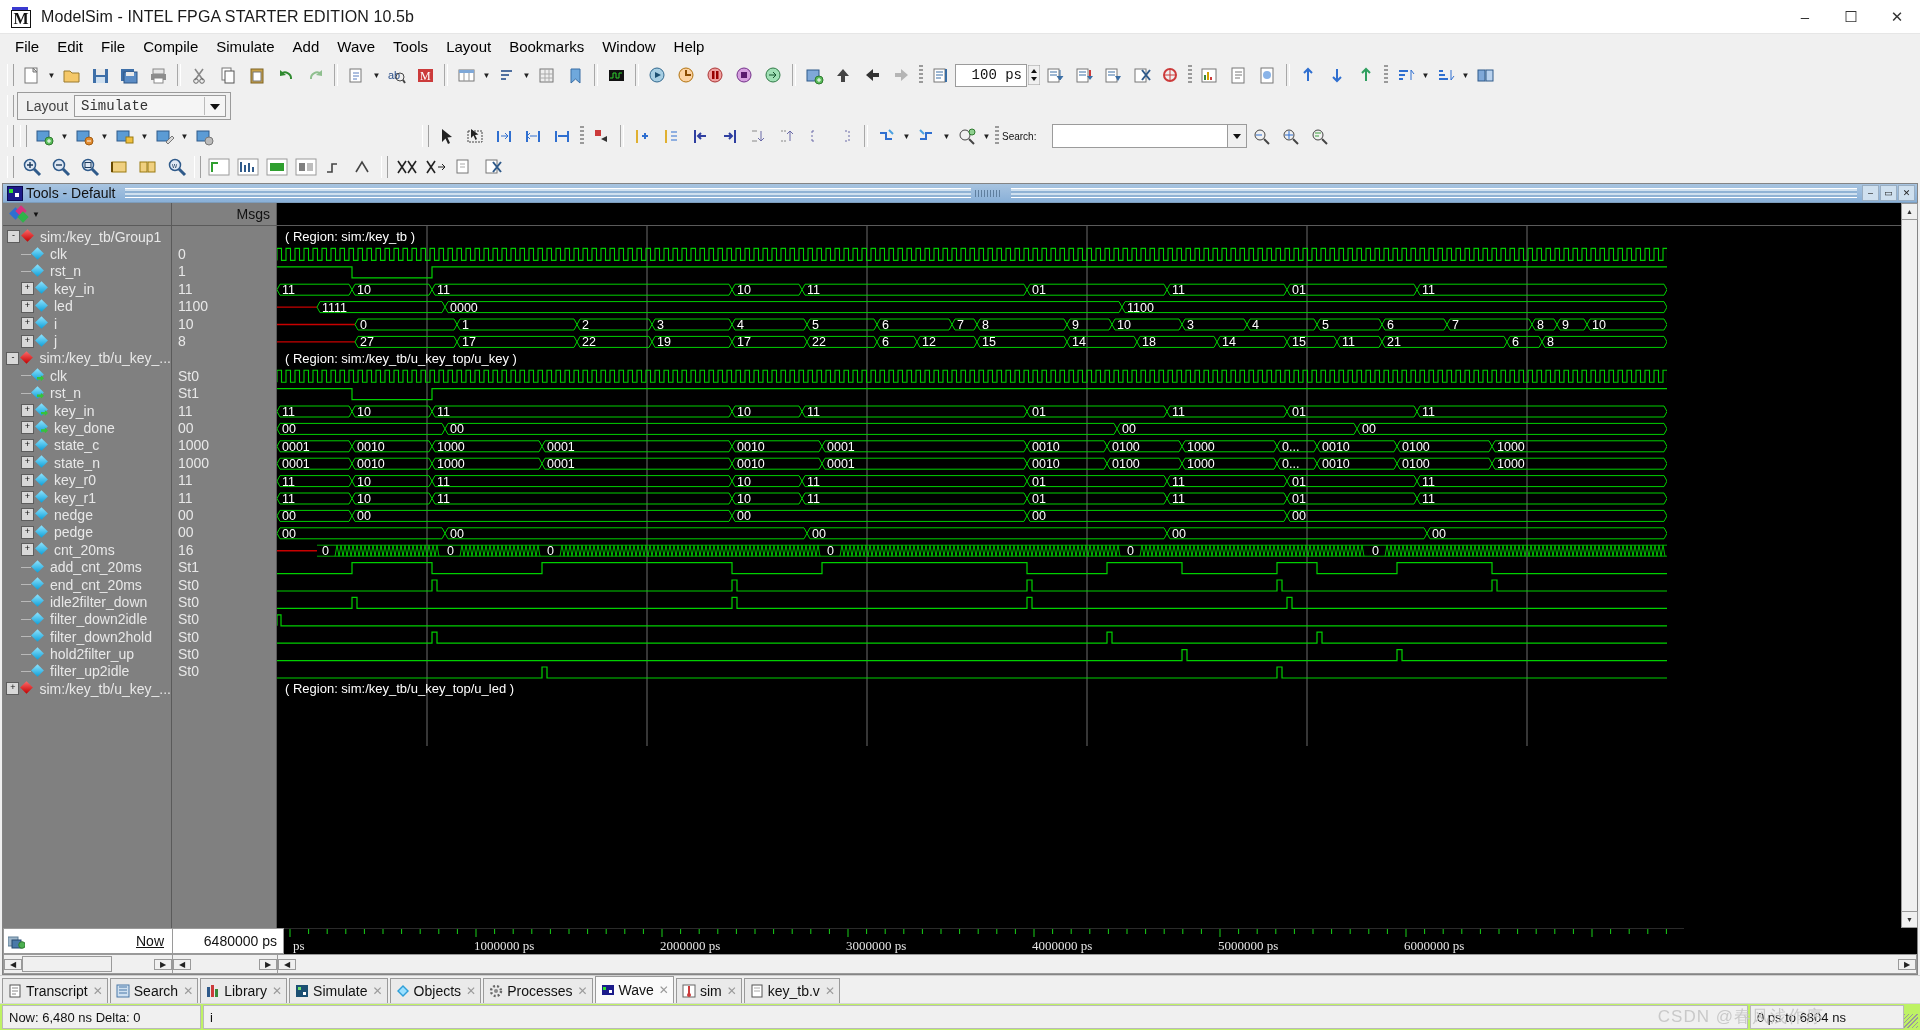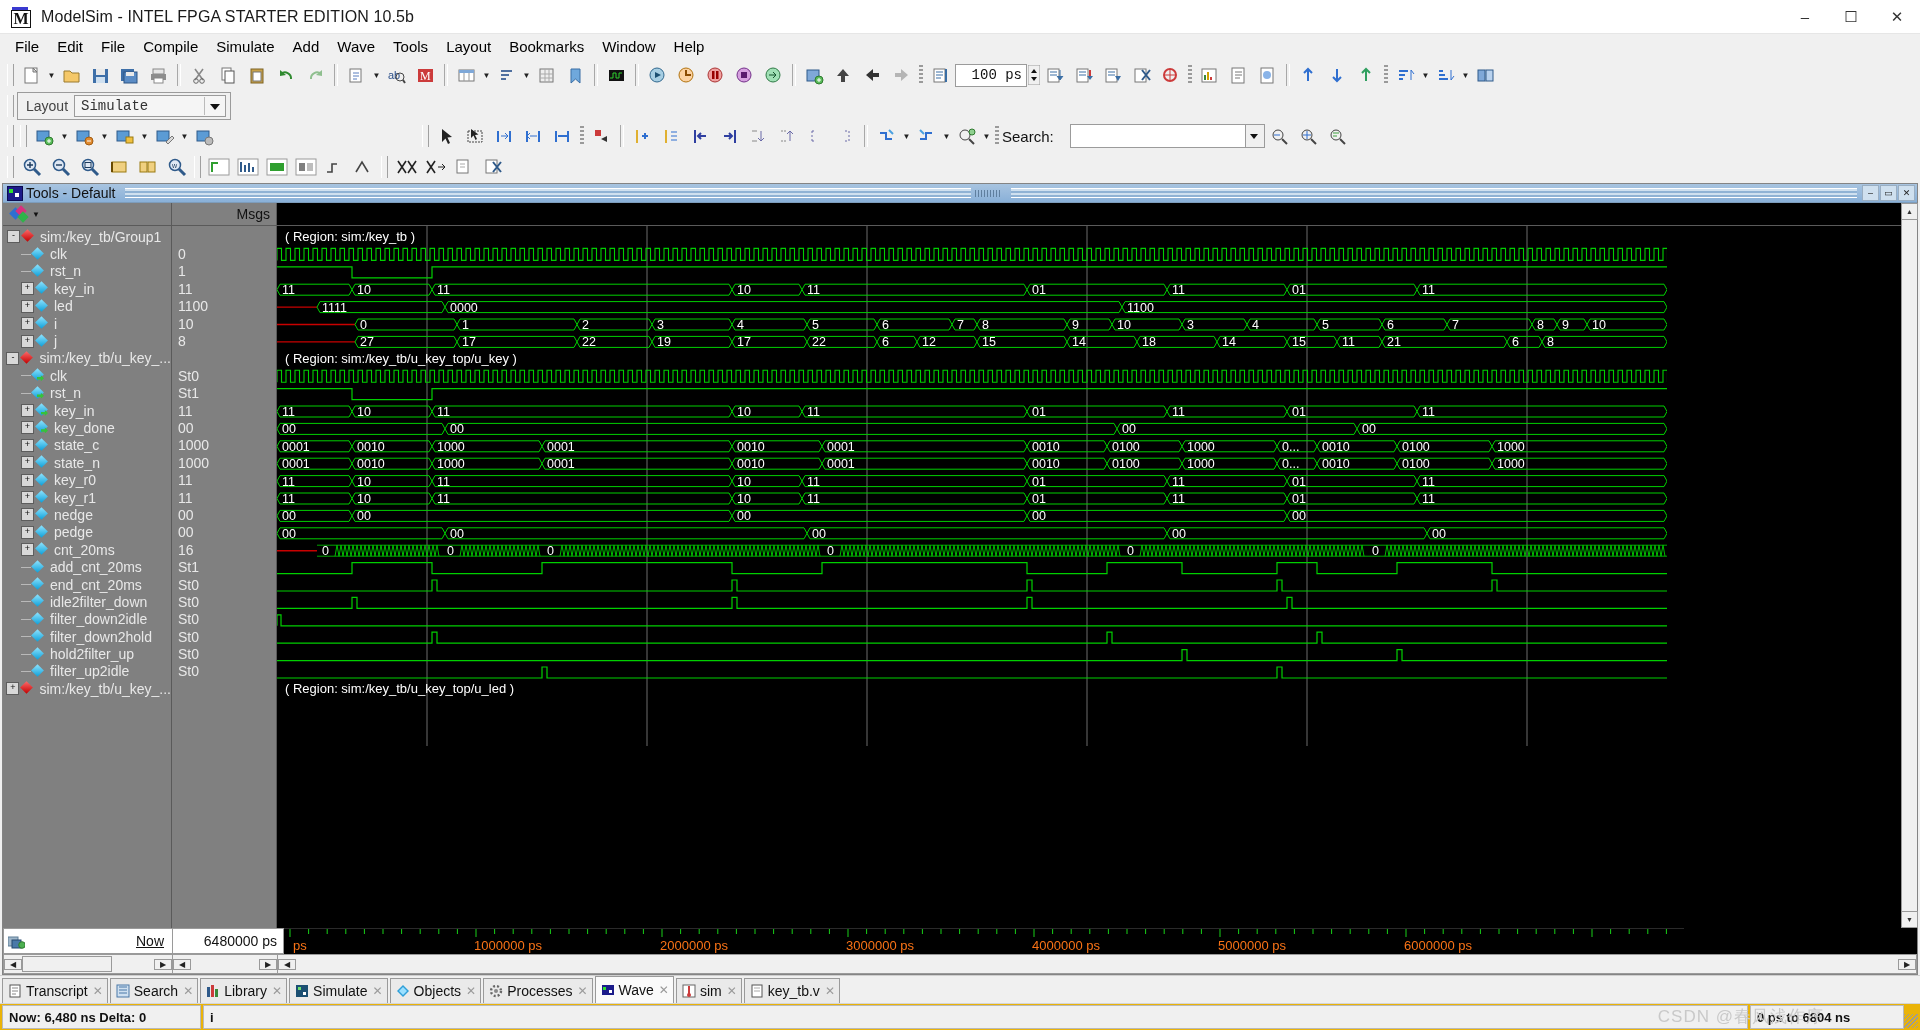--- a/index.html
+++ b/index.html
@@ -41,21 +41,21 @@
 
   
   .tb-panel{border:1px solid #9b9b9b;background:#f0f0f0;display:flex;align-items:center;height:26px;padding:0 4px;}
   .tb-label{font-size:14px;color:#444;margin:0 6px 0 4px;font-family:"Liberation Sans",sans-serif;}
   .combo{border:1px solid #9b9b9b;background:#f5f5f5;height:20px;display:flex;align-items:center;}
   .combo .val{font-family:"Liberation Mono",monospace;font-size:14px;color:#333;padding:0 6px;white-space:nowrap;}
   .combo .arrow{width:20px;height:18px;display:flex;align-items:center;justify-content:center;border-left:1px solid #bbb;}
   .spin-box{border:1px solid #9b9b9b;background:#fff;height:21px;min-width:70px;display:flex;align-items:center;justify-content:flex-end;}
   .spin-box span{font-family:"Liberation Mono",monospace;font-size:14px;color:#111;padding-right:4px;}
   .spin-arrows{display:flex;flex-direction:column;justify-content:center;margin-left:1px;}
-  .search-label{font-size:15px;color:#111;margin-right:16px;}
+  .search-label{font-size:10px;color:#111;margin-right:16px;}
   .search-box{border:1px solid #9b9b9b;background:#fff;height:20px;width:170px;}
   .search-arrow{width:18px;height:22px;border:1px solid #9b9b9b;background:#f0f0f0;display:flex;align-items:center;justify-content:center;margin-left:-1px;}
 
   
   .wave-window{margin:0 2px 0 2px;border:1px solid #848484;background:#f0f0f0;flex:1;display:flex;flex-direction:column;min-height:0;}
   .wave-title{height:18px;background:linear-gradient(to bottom,#a8c4e0,#89b0d8);display:flex;align-items:center;padding:0 2px;border-bottom:1px solid #7d9cbb;}
   .wave-title .ic{width:14px;height:13px;margin:0 3px 0 2px;background:#1b1b8a;position:relative;border:1px solid #0b0b50;}
   .wave-title .ic:before{content:"";position:absolute;left:1px;top:2px;width:4px;height:4px;background:#2ee02e;}
   .wave-title .ic:after{content:"";position:absolute;left:7px;top:6px;width:4px;height:4px;background:#ffffff;}
   .wave-title .txt{font-size:14px;color:#111;margin-right:6px;white-space:nowrap;}
@@ -100,37 +100,37 @@
   .sb-arrow{width:15px;height:15px;background:#f0f0f0;border:1px solid #9a9a9a;display:flex;align-items:center;justify-content:center;font-size:7px;color:#333;}
   .sb-track{flex:1;background:#f4f4f4;}
 
   
   .wave-foot{height:26px;display:flex;align-items:stretch;background:#f0f0f0;flex:none;}
   .foot-names{width:168px;border:1px solid #9a9a9a;background:#fff;display:flex;align-items:center;}
   .foot-names .icons{display:flex;align-items:center;padding-left:4px;gap:2px;}
   .foot-names .nowlab{margin-left:auto;padding-right:8px;font-size:14px;color:#111;text-decoration:underline;}
   .foot-vals{width:104px;border:1px solid #9a9a9a;border-left:none;background:#fff;display:flex;align-items:center;justify-content:flex-end;padding-right:6px;font-size:14px;color:#111;}
   .foot-ruler{flex:1;background:#000;position:relative;overflow:hidden;}
-  .tick-label{position:absolute;top:10px;font-size:13px;color:#f97316;font-family:Liberation Sans, sans-serif;}
+  .tick-label{position:absolute;top:10px;font-size:13px;color:#e5e5e5;font-family:Liberation Serif, serif;}
 
   .wave-hscroll{height:20px;display:flex;align-items:stretch;background:#f0f0f0;flex:none;}
   .hs-seg{border:1px solid #9a9a9a;background:#f0f0f0;display:flex;align-items:center;}
   .hs-thumb{background:#f0f0f0;border:1px solid #9a9a9a;height:14px;}
   .hs-btn{width:16px;display:flex;align-items:center;justify-content:center;font-size:8px;color:#222;border:1px solid #9a9a9a;background:#f0f0f0;}
 
   
   .tabstrip{height:27px;background:#f0f0f0;display:flex;align-items:flex-end;padding-left:2px;flex:none;border-top:1px solid #cfcfcf;}
   .tab{height:24px;display:flex;align-items:center;border:1px solid #9a9a9a;border-bottom:none;background:#eaeaea;padding:0 4px 0 5px;margin-right:2px;}
   .tab.active{background:#fafafa;height:26px;}
   .tab .ticon{width:14px;height:14px;margin-right:4px;flex:none;}
   .tab .tlabel{font-size:14px;color:#111;white-space:nowrap;}
   .tab .tclose{font-size:12px;color:#9a9a9a;margin-left:5px;}
 
   
-  .statusbar{height:26px;background:#eab308;display:flex;align-items:stretch;flex:none;border-top:1px solid #d5d5d5;font-weight:bold;}
+  .statusbar{height:26px;background:#bef264;display:flex;align-items:stretch;flex:none;border-top:1px solid #d5d5d5;}
   .st-cell{border:1px solid #b9b9b9;background:#f0f0f0;display:flex;align-items:center;padding:0 6px;font-size:13px;color:#111;margin:1px 0 1px 2px;}
   .st-grow{flex:1;}
   .watermark{position:absolute;right:96px;bottom:2px;font-size:17px;color:#c9c9c9;letter-spacing:1px;pointer-events:none;}
   .grip{width:14px;height:14px;align-self:flex-end;margin:0 2px 2px 0;background:
      repeating-linear-gradient(135deg,#9a9a9a 0 1px,transparent 1px 3px);}
 </style>
 </head>
 <body>
 
 <div class="app">

